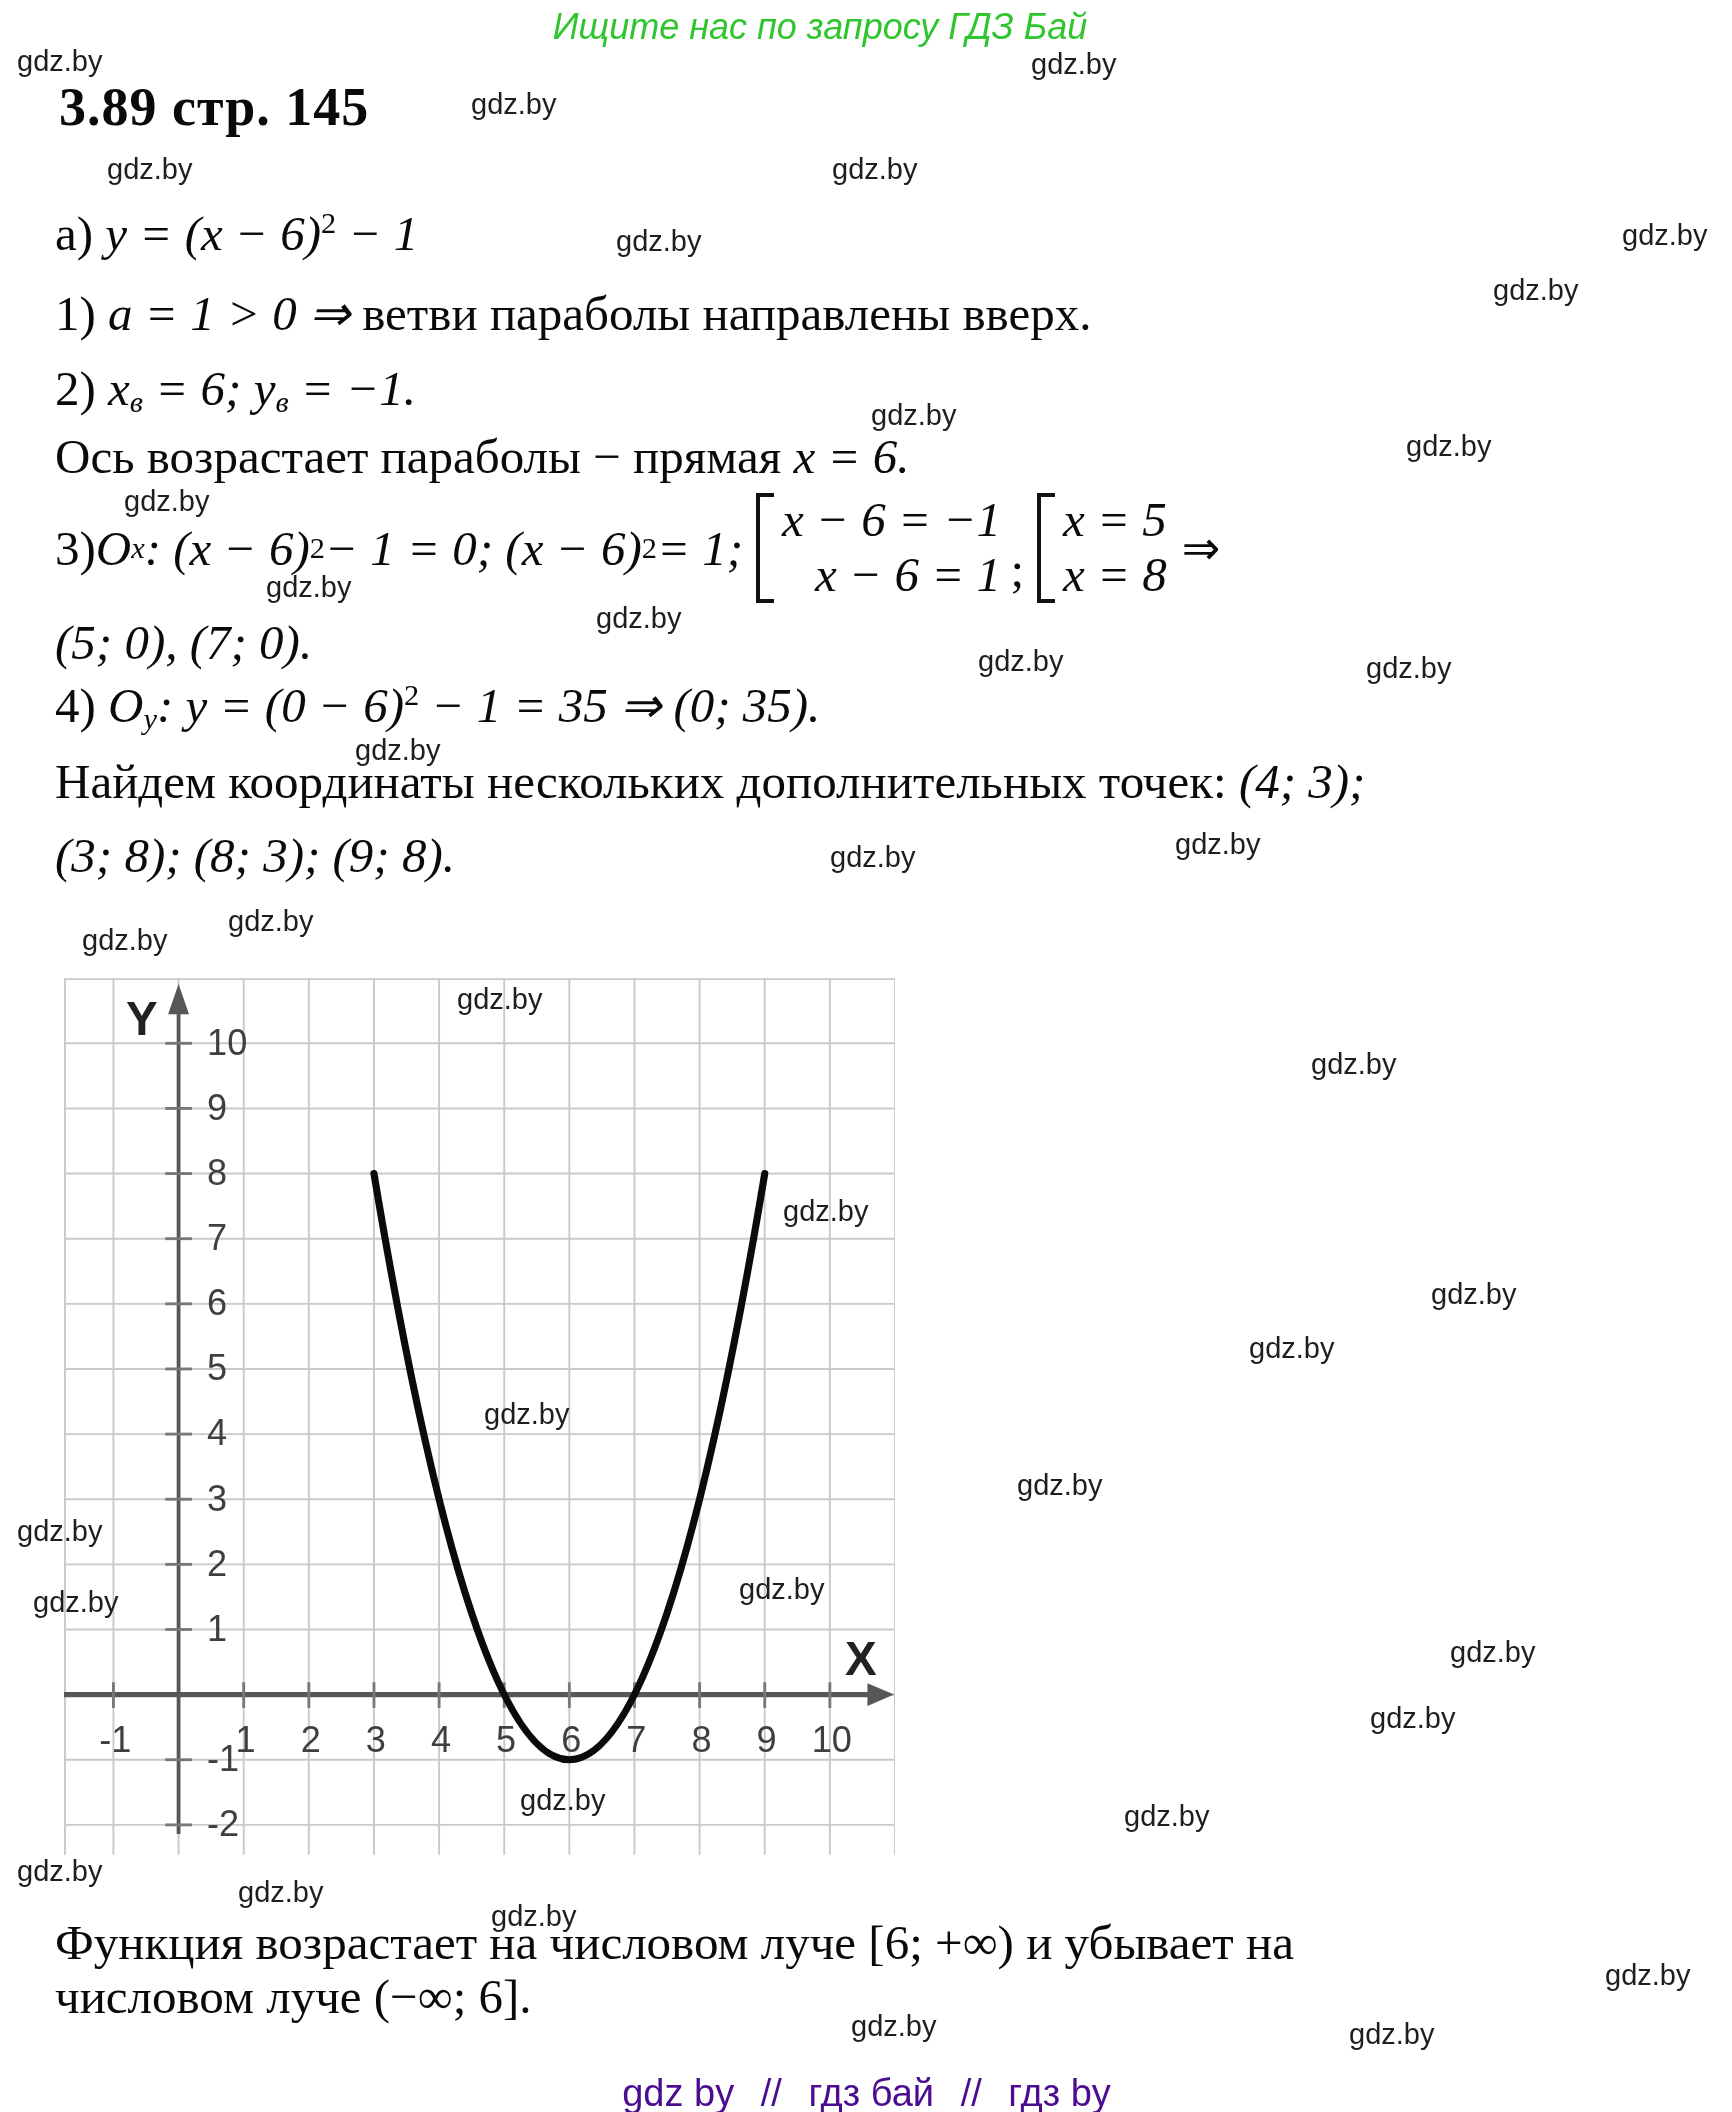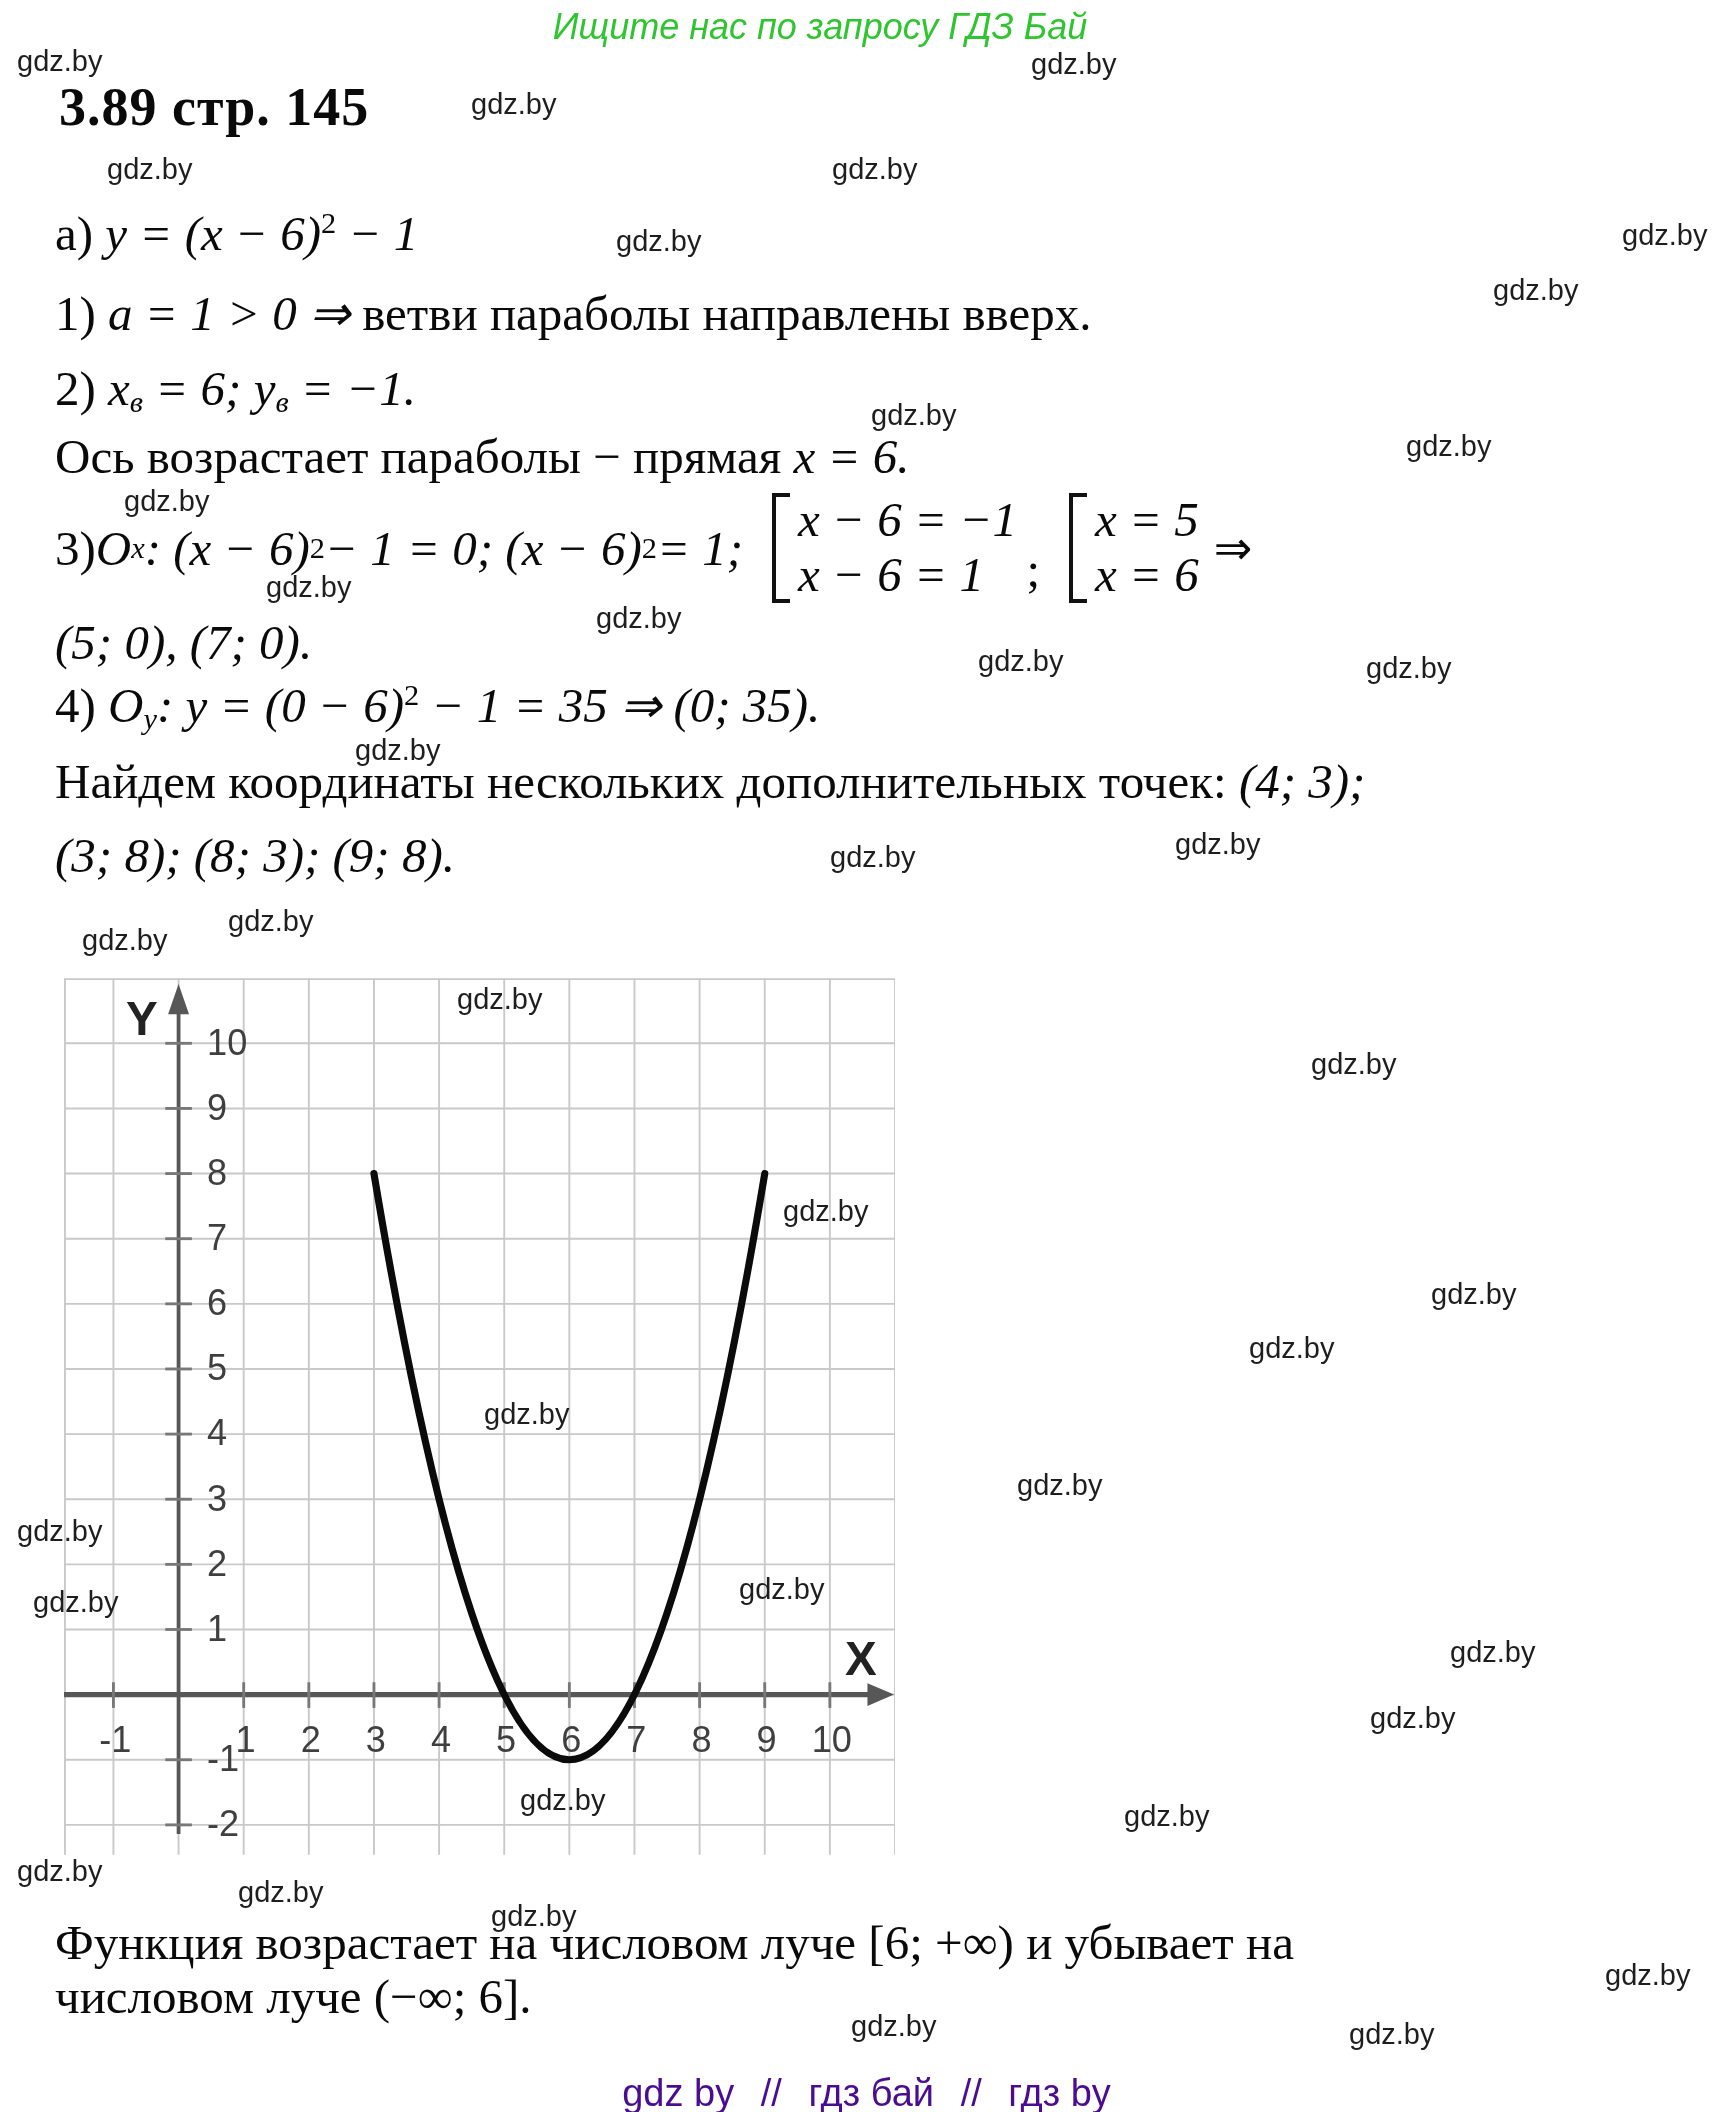--- a/index.html
+++ b/index.html
@@ -9,21 +9,21 @@
   #promo{left:0;top:5.7px;width:1640px;text-align:center;
          font-family:"Liberation Sans",sans-serif;font-size:36px;}
   #title{left:59px;top:76px;font-size:54px;font-weight:700;letter-spacing:1px;}
   .mline{left:55px;white-space:nowrap;font-size:49px;}
   .seg-m{font-style:italic;}
   .seg-t{font-style:normal;}
   .sp{font-size:0.62em;vertical-align:0.55em;line-height:0;}
   .sb{font-size:0.62em;vertical-align:-0.22em;line-height:0;font-style:italic;}
   .mrk{font-style:normal;}
   .caseline{display:flex;align-items:center;}
-  .cases{display:inline-flex;align-items:stretch;margin-left:29px;}
+  .cases{display:inline-flex;align-items:stretch;margin-left:13px;text-align:right;}
   .lbr{width:14.3px;border:4.8px solid #111;border-right:none;margin-right:7.6px;flex:none;}
   .ccol{display:inline-flex;flex-direction:column;justify-content:center;line-height:1.12;}
   .ccol span{font-style:italic;white-space:nowrap;}
   .csep{align-self:center;position:relative;top:21px;margin-left:9.5px;}
   .bigarrow{margin-left:15px;font-family:"DejaVu Sans",sans-serif;font-size:46px;}
   .wm{position:absolute;font-family:"Liberation Sans","DejaVu Sans",sans-serif;
       font-size:29px;color:#1e1e1e;white-space:nowrap;z-index:5;}
   #graph{position:absolute;left:64px;top:978px;z-index:1;}
   #footer{left:0;top:2072px;width:1733px;text-align:center;
           font-family:"Liberation Sans",sans-serif;font-size:38px;}
@@ -68,21 +68,21 @@
       <span class="ccol">
         <span>x − 6 = −1</span>
         <span>x − 6 = 1</span>
       </span>
     </span>
     <span class="csep">;</span>
     <span class="cases">
       <span class="lbr"></span>
       <span class="ccol">
         <span>x = 5</span>
-        <span>x = 6</span>
+        <span>x = 8</span>
       </span>
     </span>
     <span class="bigarrow">⇒</span>
   </div>
 
   <div class="mline abs seg-m" style="top:614px">(5; 0), (7; 0).</div>
 
   <div class="mline abs" style="top:677px">
     <span class="mrk">4) </span><span class="seg-m">O</span><span class="sb">y</span><span class="seg-m">: y = (0 − 6)</span><span class="sp seg-t">2</span><span class="seg-m"> − 1 = 35 ⇒ (0; 35).</span>
   </div>

